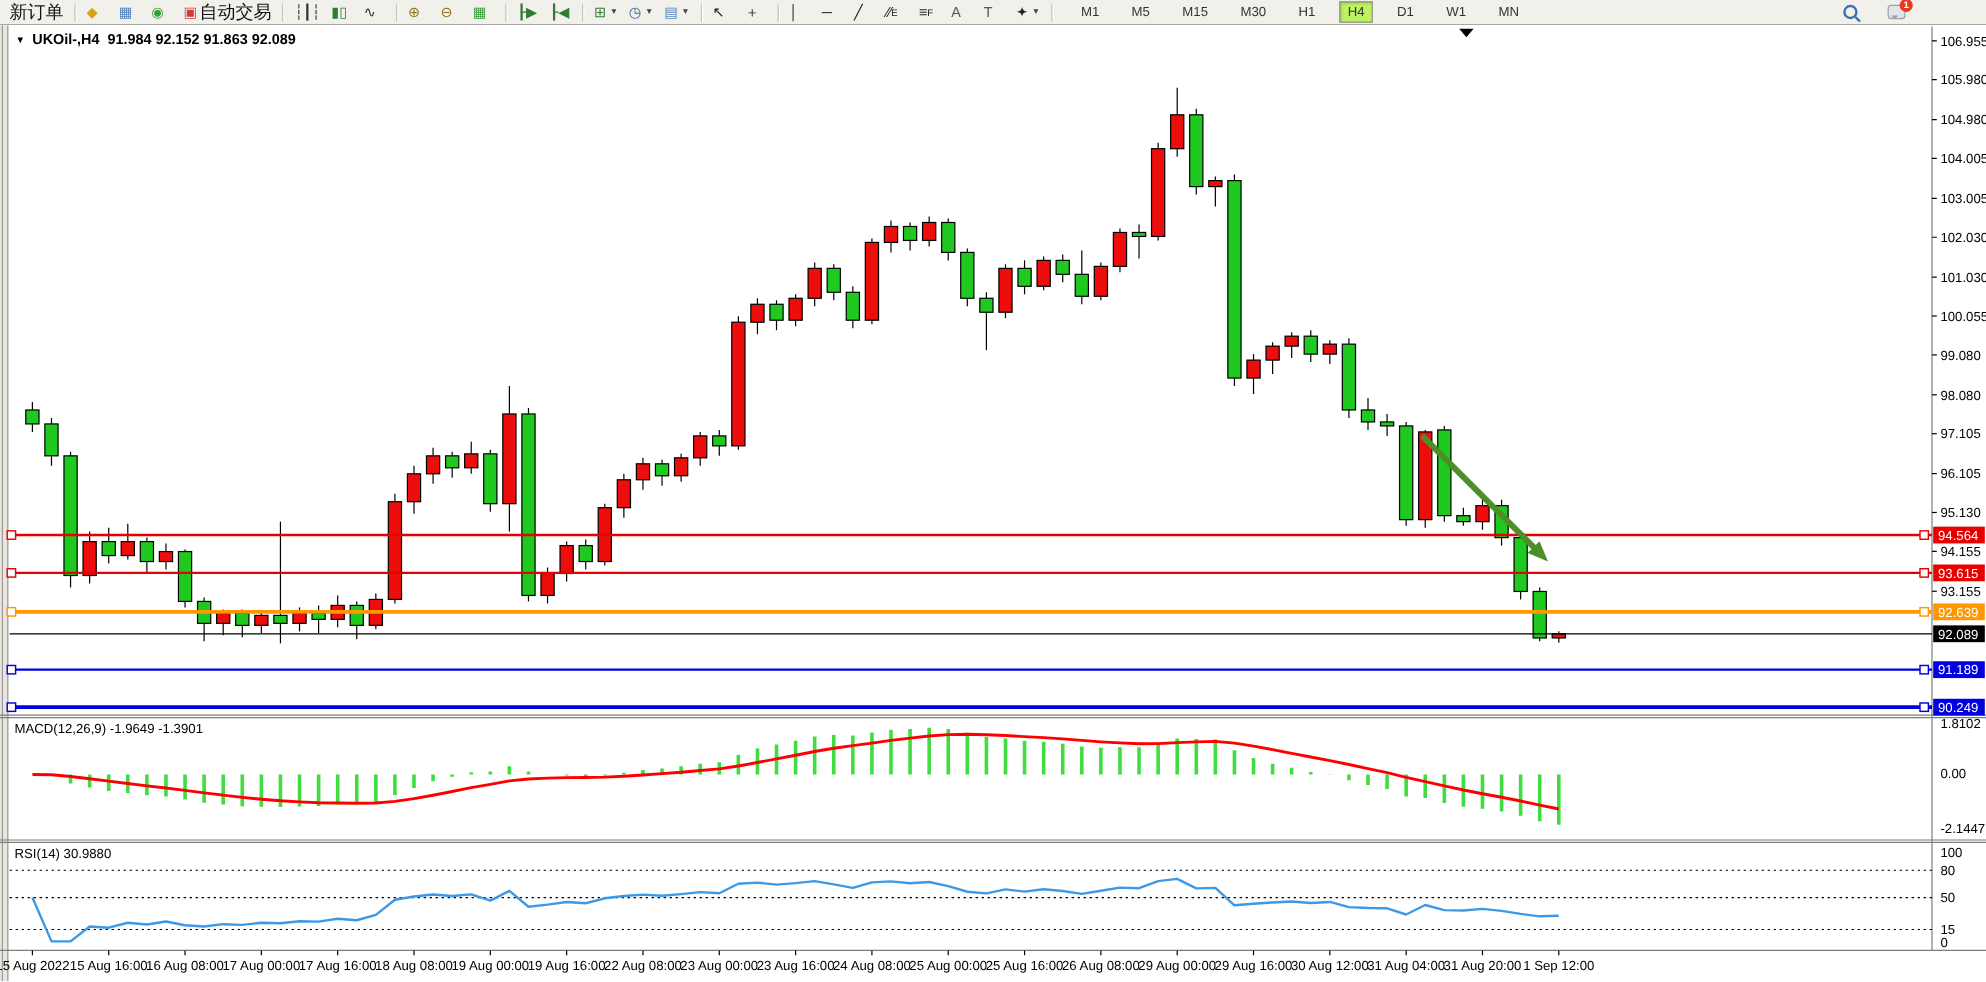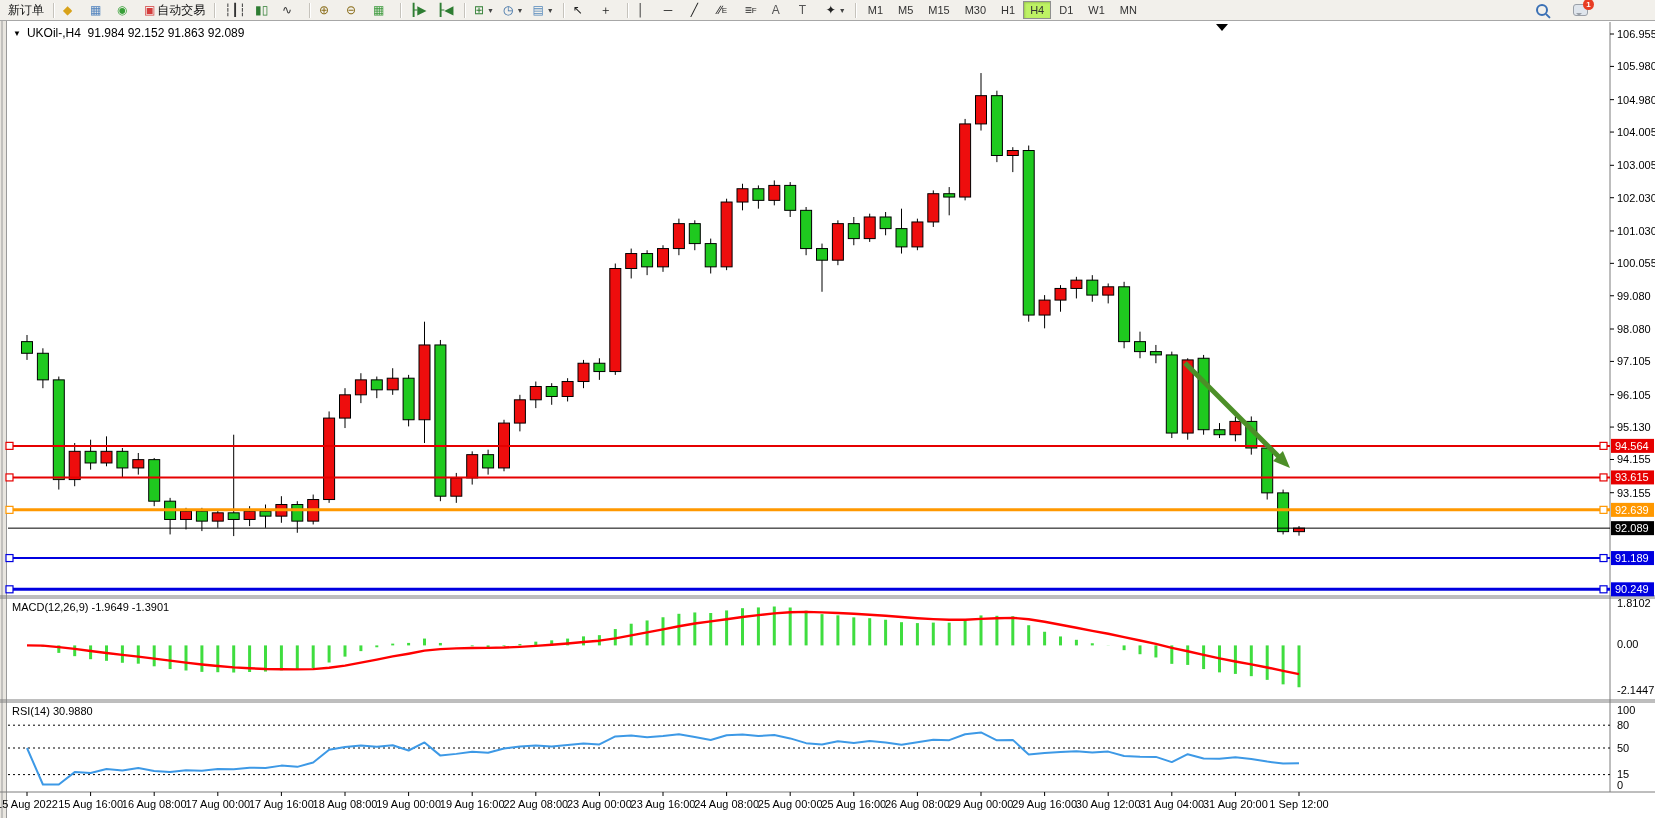--- a/index.html
+++ b/index.html
@@ -4,40 +4,40 @@
 <style>
   html,body{margin:0;padding:0;}
   body{width:1655px;height:818px;overflow:hidden;background:#fff;
        font-family:"Liberation Sans",sans-serif;-webkit-font-smoothing:antialiased;}
   .toolbar{height:21px;background:#f2f0eb;border-bottom:1px solid #a7a7a7;
            display:flex;align-items:center;padding:0 60px 0 4px;gap:1px;box-sizing:border-box;}
   .tb-btn{height:18px;min-width:18px;padding:0 3px;display:flex;align-items:center;gap:2px;
           border:1px solid transparent;border-radius:2px;font-size:12px;color:#222;cursor:default;white-space:nowrap;}
   .tb-btn .g{font-size:12px;line-height:1;}
   .tb-btn sub{font-size:8px;margin-left:-2px;}
-  .tb-btn .lb{font-size:12px;color:#111;}
+  .tb-btn .lb{font-size:15px;color:#111;}
   .caret{font-size:7px;color:#444;margin-left:1px;}
   .tb-sep{width:1px;height:15px;background:#c6c3bc;margin:0 4px;box-shadow:1px 0 0 #fff;}
-  .tf{font-size:11px;padding:2px 6px;border:1px solid transparent;color:#333;cursor:default;}
+  .tf{font-size:11px;padding:2px 6px;border:1px solid transparent;color:#333;cursor:default;margin-left:12px;}
   .tf.active{border:1px solid #8f8f8f;background:#bef264;box-shadow:inset 1px 1px 2px rgba(0,0,0,.18);}
   .spacer{flex:1;}
   .mag{width:8px;height:8px;border:2px solid #3a70b5;border-radius:50%;position:relative;display:inline-block;}
   .mag::after{content:"";position:absolute;width:6px;height:2px;background:#3a70b5;
               transform:rotate(45deg);right:-5px;bottom:-3px;border-radius:1px;}
   .bubble{width:13px;height:10px;border:1px solid #9aa0a8;border-radius:3px;background:#dfe5ec;
           position:relative;display:inline-block;}
   .bubble::after{content:"";position:absolute;left:2px;bottom:-4px;border:3px solid transparent;border-top-color:#9aa0a8;}
   .badge{position:absolute;top:-6px;right:-7px;background:#e83c22;color:#fff;border-radius:50%;
          width:11px;height:11px;font-size:8px;font-weight:bold;display:flex;align-items:center;justify-content:center;}
   .chart{position:relative;width:1655px;height:797px;background:#fff;}
   .chart svg{display:block;position:absolute;left:0;top:0;}
   .chart-title{position:absolute;left:13px;top:5px;font-size:12px;color:#000;display:flex;
                align-items:center;gap:6px;z-index:3;}
   .chart-title .tri{font-size:8px;color:#000;}
-  .chart-title .tt{white-space:pre;}
+  .chart-title .tt{white-space:pre;font-weight:bold;}
 </style>
 </head>
 <body>
 
 <div class="toolbar">
     <div class="tb-btn">
       <span class="lb">新订单</span>
     </div>
     <div class="tb-sep"></div>
     <div class="tb-btn">

